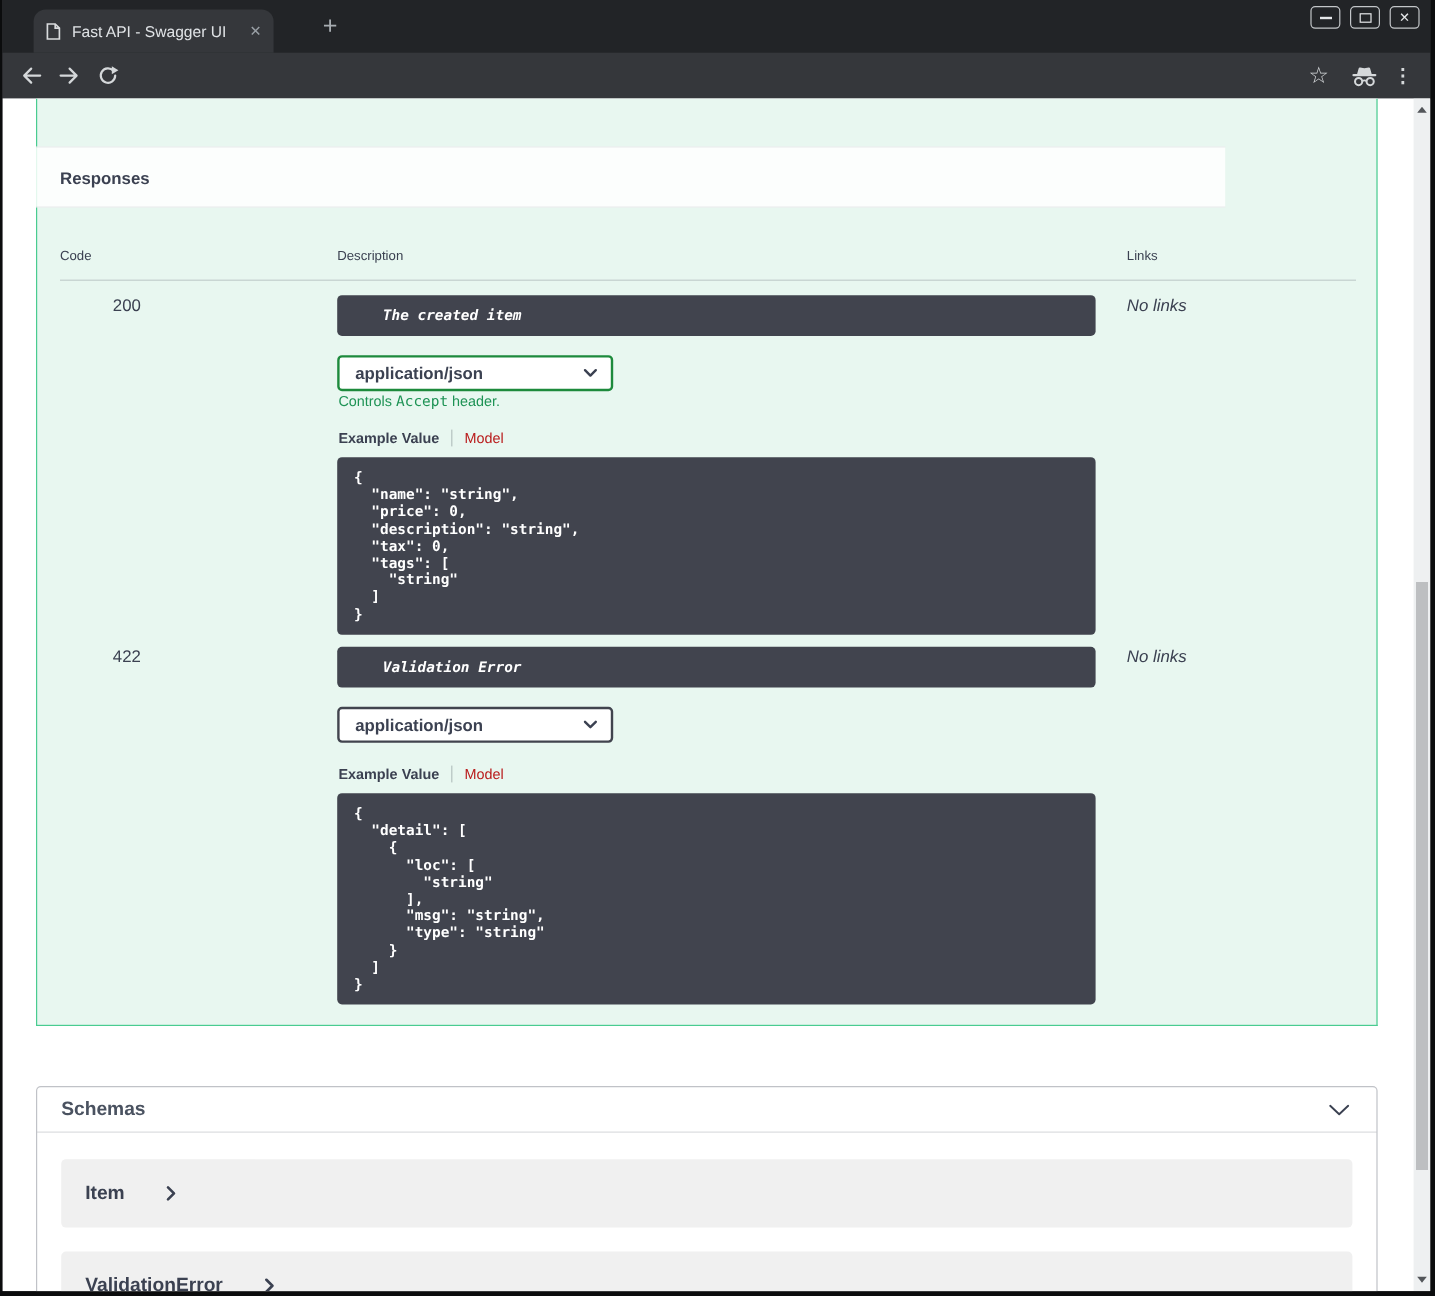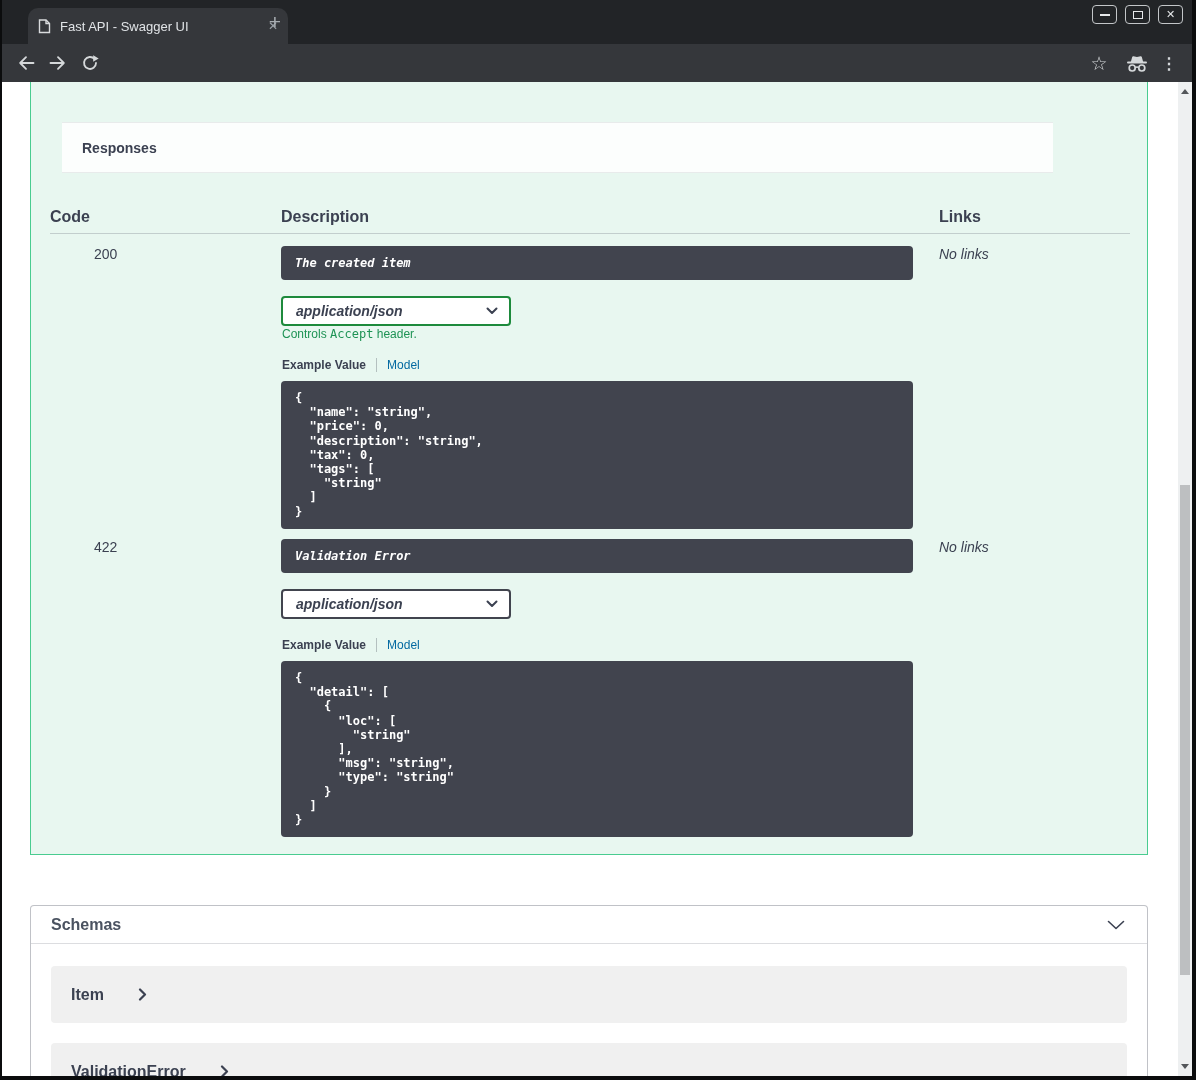--- a/index.html
+++ b/index.html
@@ -2,21 +2,21 @@
 <html><head>
 <meta charset="utf-8">
 <style>
   * { box-sizing: border-box; margin: 0; padding: 0; }
   html,body { width:1196px; height:1080px; overflow:hidden; }
   body { background:#0b0c0d; position:relative; font-family:"Liberation Sans",sans-serif; }
   .browser { position:absolute; left:2px; top:0; right:4px; bottom:4px; background:#35373b; overflow:hidden; }
 
   
   .tabbar { position:absolute; top:0; left:0; right:0; height:44px; background:#222427; }
-  .tab { position:absolute; left:26px; top:8px; width:260px; height:36px; background:#35373b;
+  .tab { position:absolute; left:26px; top:8px; width:200px; height:36px; background:#35373b;
          border-radius:10px 10px 0 0; display:flex; align-items:center; padding:0 10px; gap:9px; }
   .tab-title { flex:1; font-size:13px; color:#e0e3e6; white-space:nowrap; overflow:hidden; }
   .tab-close { color:#9aa0a6; font-size:12px; cursor:default; }
   .newtab { position:absolute; left:260px; top:9px; width:26px; height:26px; color:#a7acb1;
             font-size:21px; font-weight:400; text-align:center; line-height:25px; }
   .win-controls { position:absolute; right:9px; top:5px; display:flex; gap:8px; }
   .win-btn { width:25px; height:19px; border:1.5px solid #c3c6c9; border-radius:4px;
              display:flex; align-items:center; justify-content:center; color:#e6e8ea; font-size:11px; }
   .min-glyph { width:10px; height:2px; background:#e6e8ea; }
   .max-glyph { width:10px; height:8px; border:1.5px solid #e6e8ea; }
@@ -33,44 +33,44 @@
   .star-glyph { font-size:19px; line-height:1; }
   .menu-glyph { font-size:16px; font-weight:700; letter-spacing:0; }
 
   
   .page { position:absolute; top:82px; left:0; right:0; bottom:0; background:#fff; overflow:hidden; color:#3b4151; }
 
   .opblock { position:absolute; left:28px; top:0; width:1118px; height:773px; background:#e8f7f0;
              border:1px solid #49cc90; border-top:none; }
   .resp-header { position:absolute; left:28px; top:40px; width:991px; height:51px;
                  background:rgba(255,255,255,.85); border-top:1px solid rgba(59,65,81,.10);
-                 border-bottom:1px solid rgba(59,65,81,.10); display:flex; align-items:center; padding:0 20px;margin-left:32px; }
+                 border-bottom:1px solid rgba(59,65,81,.10); display:flex; align-items:center; padding:0 20px; }
   .resp-title { font-size:14px; font-weight:700; color:#3b4151; }
 
-  .th { position:absolute; top:126px; font-size:16px; font-weight:700; color:#3b4151; }
+  .th { position:absolute; top:126px; font-size:11px; font-weight:400; color:#3b4151; }
   .thead-line { position:absolute; left:48px; top:151px; width:1080px; height:1px; background:rgba(59,65,81,.22); }
 
   .code-cell { position:absolute; left:48px; font-size:14px; color:#3b4151;margin-left:44px; }
   .nolinks   { position:absolute; left:937px; font-size:14px; font-style:italic; color:#3b4151; }
   .desc-box  { position:absolute; left:279px; width:632px; height:34px; background:#41444e; border-radius:4px;
                display:flex; align-items:center; padding:0 14px; }
-  .desc-box span { color:#fff; font-family:"DejaVu Sans Mono",monospace; font-size:12px; font-style:italic; font-weight:600; }
+  .desc-box span { color:#fff; font-family:"DejaVu Sans Mono",monospace; font-size:12px; font-style:italic; font-weight:600;margin-left:24px; }
 
   .media-select { position:absolute; left:279px; width:230px; height:30px; background:#fff; border-radius:4px;
                   display:flex; align-items:center; justify-content:space-between; padding:0 11px 0 13px;
-                  font-size:14px; font-weight:700; color:#3b4151;font-style:italic; }
+                  font-size:14px; font-weight:700; color:#3b4151; }
   .sel-green { border:2px solid #1d8a3c; }
   .sel-dark  { border:2px solid #41444e; }
 
   .accept-note { position:absolute; left:280px; top:245px; font-size:12px; color:#1e9355; }
   .accept-note .mono { font-family:"DejaVu Sans Mono",monospace; font-size:12px; }
 
   .ex-tabs { position:absolute; left:280px; display:flex; align-items:flex-end; gap:10px; font-size:12px; }
   .tab-active { font-weight:700; color:#3b4151; }
-  .tab-dim { color:#0369a1; }
+  .tab-dim { color:#b91c1c; }
   .tab-sep { width:1px; height:14px; background:rgba(59,65,81,.3); }
 
   .code-block { position:absolute; left:279px; width:632px; background:#41444e; border-radius:4px; padding:10px 14px; }
   .code-block pre { font-family:"DejaVu Sans Mono",monospace; font-size:12px; line-height:14.2px;
                     font-weight:600; color:#fff; white-space:pre; }
 
   
   .schemas { position:absolute; left:28px; top:823px; width:1118px; height:190px; background:#fff;
              border:1px solid rgba(59,65,81,.32); border-radius:4px; }
   .schemas-header { height:38px; border-bottom:1px solid rgba(59,65,81,.18); display:flex; align-items:center;

